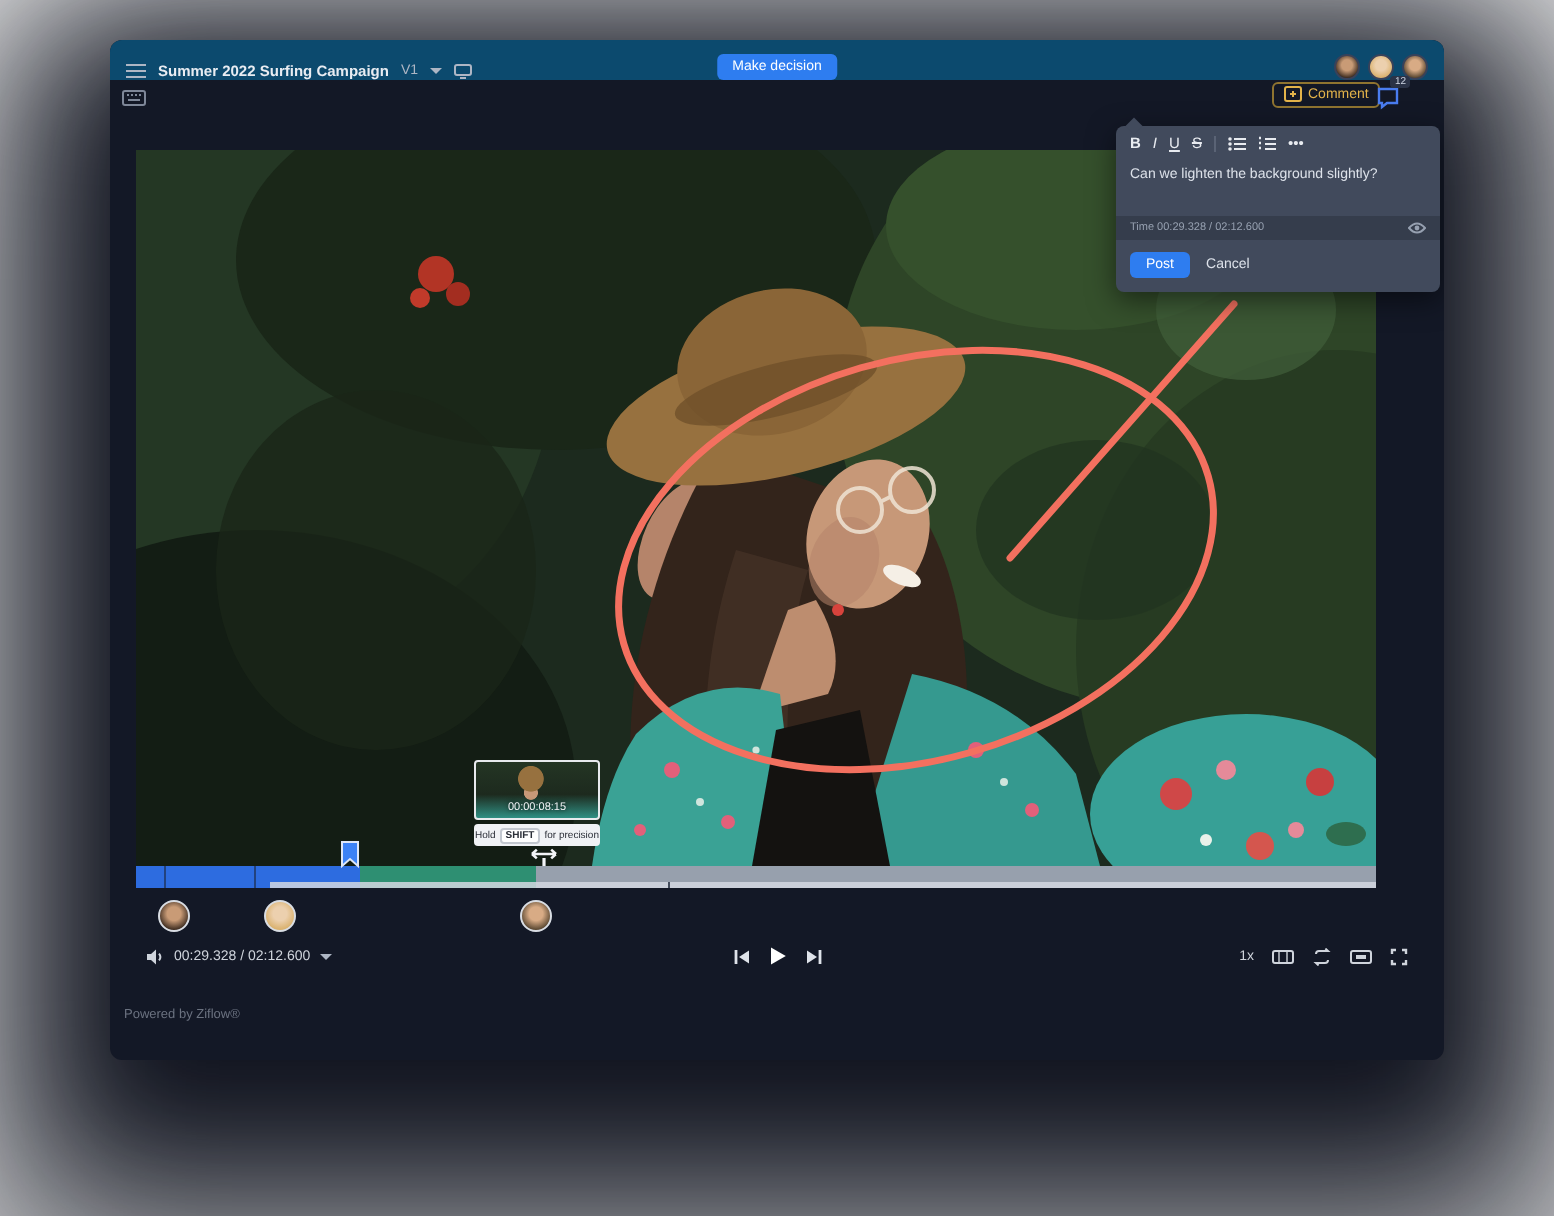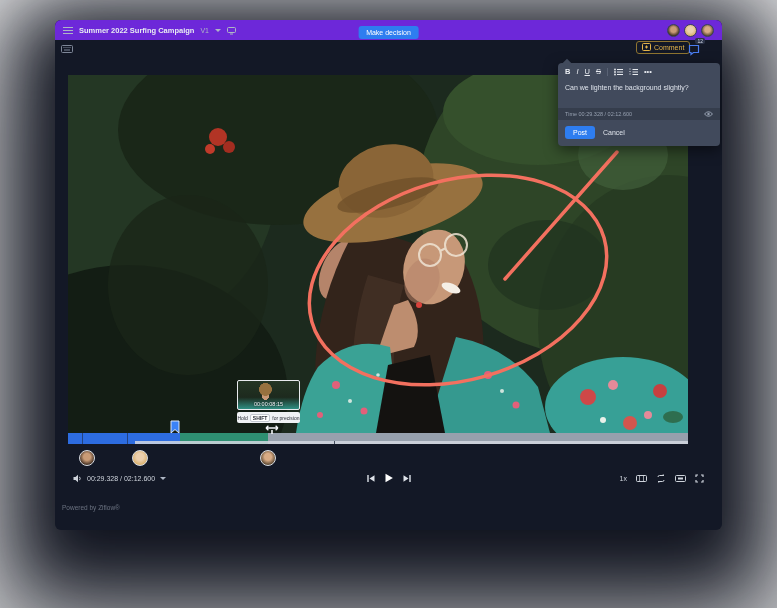--- a/index.html
+++ b/index.html
@@ -4,21 +4,21 @@
 <style>
   * { margin:0; padding:0; box-sizing:border-box; }
   html,body { width:777px; height:608px; background:#ffffff; font-family:"Liberation Sans", sans-serif; overflow:hidden; }
   .page { position:relative; width:777px; height:608px; }
   .app {
     position:absolute; left:55px; top:20px; width:667px; height:510px;
     background:#131826; border-radius:6px; overflow:hidden;
     box-shadow: 0 25px 70px 30px rgba(9,13,24,.95), 0 60px 150px 90px rgba(9,13,24,.55);
   }
   
-  .topbar { position:absolute; left:0; top:0; width:100%; height:20px; background:#6d28d9; display:flex; align-items:center; padding:0 8px; }
+  .topbar { position:absolute; left:0; top:0; width:100%; height:20px; background:#0c4a6e; display:flex; align-items:flex-end; padding:0 8px; }
   .tb-left { display:flex; align-items:center; gap:6px; flex:1; min-width:0; }
   .hamburger { width:10px; display:flex; flex-direction:column; gap:2px; cursor:pointer; }
   .hamburger i { display:block; height:1px; background:#aeb6c4; }
   .proof-title { color:#e8ecf2; font-size:7.5px; font-weight:bold; white-space:nowrap; }
   .version { color:#aeb6c4; font-size:7px; }
   .caret { width:0; height:0; border-left:3px solid transparent; border-right:3px solid transparent; border-top:3px solid #aeb6c4; }
   .tb-center { position:absolute; left:50%; transform:translateX(-50%); }
   .btn-primary { background:#2e7df0; color:#fff; border:none; border-radius:3px; font-size:7px; padding:3px 8px; font-family:inherit; cursor:pointer; }
   .tb-right { display:flex; align-items:center; gap:4px; }
   .avatar { width:13px; height:13px; border-radius:50%; border:1px solid #39425a; }

